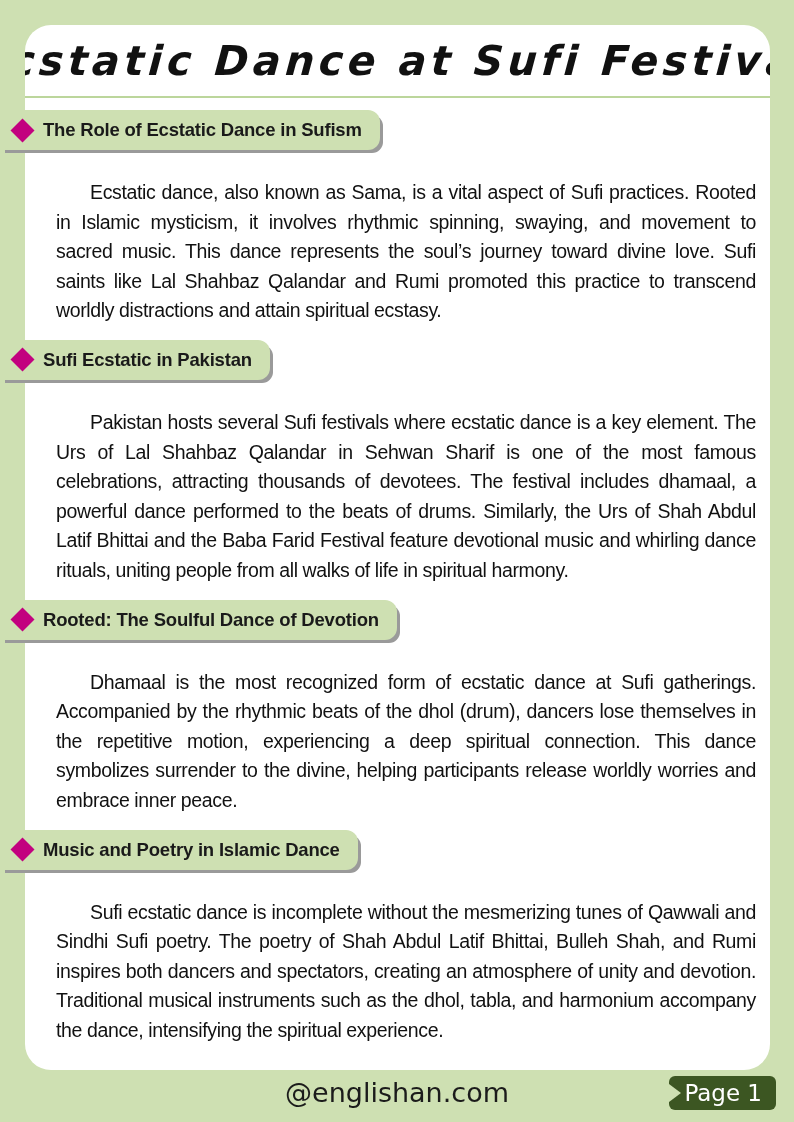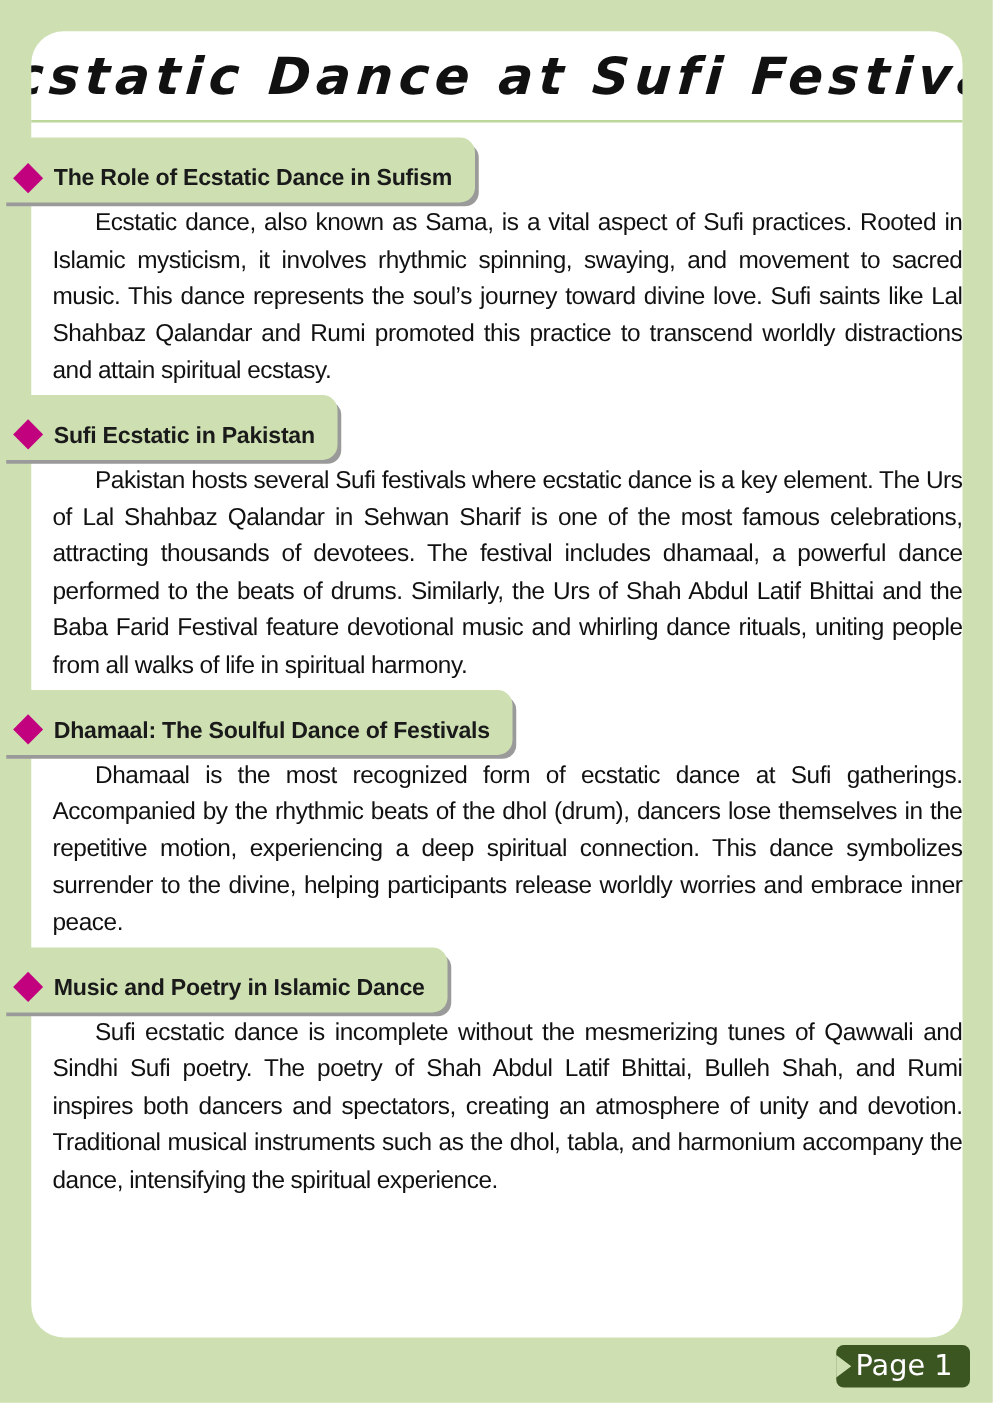--- a/index.html
+++ b/index.html
@@ -86,21 +86,21 @@
   }
   .heading-pill {
     position: absolute;
     left: 0;
     top: 0;
     height: 40px;
     display: inline-flex;
     align-items: center;
     background: #cee0b2;
     border-radius: 0 12px 12px 0;
-    padding: 12px 18px 0 10px;
+    padding: 0 18px 0 10px;
     box-shadow: 4px 4px 0 -1px #9a9a9a;
     white-space: nowrap;
   }
   .diamond {
     width: 17px;
     height: 17px;
     background: #c2017f;
     transform: rotate(45deg);
     flex: 0 0 auto;
     margin-right: 12px;
@@ -109,21 +109,21 @@
   .heading-text {
     font-family: "Liberation Sans", sans-serif;
     font-weight: 700;
     font-size: 18.5px;
     color: #1a1a1a;
     letter-spacing: -0.2px;
   }
 
   
   .para {
-    margin: 0;
+    margin: 14px;
     padding: 10px 24px 0 42px;
     font-family: "Liberation Sans", sans-serif;
     font-size: 19.5px;
     line-height: 29.6px;
     color: #111111;
     text-align: justify;
     text-indent: 34px;
     letter-spacing: -0.35px;
     word-spacing: -0.2px;
   }
@@ -205,38 +205,39 @@
           <span class="heading-text">Sufi Ecstatic in Pakistan</span>
         </div>
       </div>
       <p class="para">Pakistan hosts several Sufi festivals where ecstatic dance is a key element. The Urs of Lal Shahbaz Qalandar in Sehwan Sharif is one of the most famous celebrations, attracting thousands of devotees. The festival includes dhamaal, a powerful dance performed to the beats of drums. Similarly, the Urs of Shah Abdul Latif Bhittai and the Baba Farid Festival feature devotional music and whirling dance rituals, uniting people from all walks of life in spiritual harmony.</p>
     </div>
 
     <div class="section">
       <div class="heading-wrap">
         <div class="heading-pill">
           <span class="diamond"></span>
-          <span class="heading-text">Dhamaal: The Soulful Dance of Festivals</span>
+          <span class="heading-text">Rooted: The Soulful Dance of Devotion</span>
         </div>
       </div>
       <p class="para">Dhamaal is the most recognized form of ecstatic dance at Sufi gatherings. Accompanied by the rhythmic beats of the dhol (drum), dancers lose themselves in the repetitive motion, experiencing a deep spiritual connection. This dance symbolizes surrender to the divine, helping participants release worldly worries and embrace inner peace.</p>
     </div>
 
     <div class="section">
       <div class="heading-wrap">
         <div class="heading-pill">
           <span class="diamond"></span>
           <span class="heading-text">Music and Poetry in Islamic Dance</span>
         </div>
       </div>
       <p class="para">Sufi ecstatic dance is incomplete without the mesmerizing tunes of Qawwali and Sindhi Sufi poetry. The poetry of Shah Abdul Latif Bhittai, Bulleh Shah, and Rumi inspires both dancers and spectators, creating an atmosphere of unity and devotion. Traditional musical instruments such as the dhol, tabla, and harmonium accompany the dance, intensifying the spiritual experience.</p>
     </div>
 
   </div>
 
   <div class="footer">
+    <div class="footer-brand">@englishan.com</div>
     <div class="page-badge">
       <span class="badge-arrow"></span>
       <span class="page-badge-label">Page 1</span>
     </div>
   </div>
 
 </div>
 
 </body></html>

